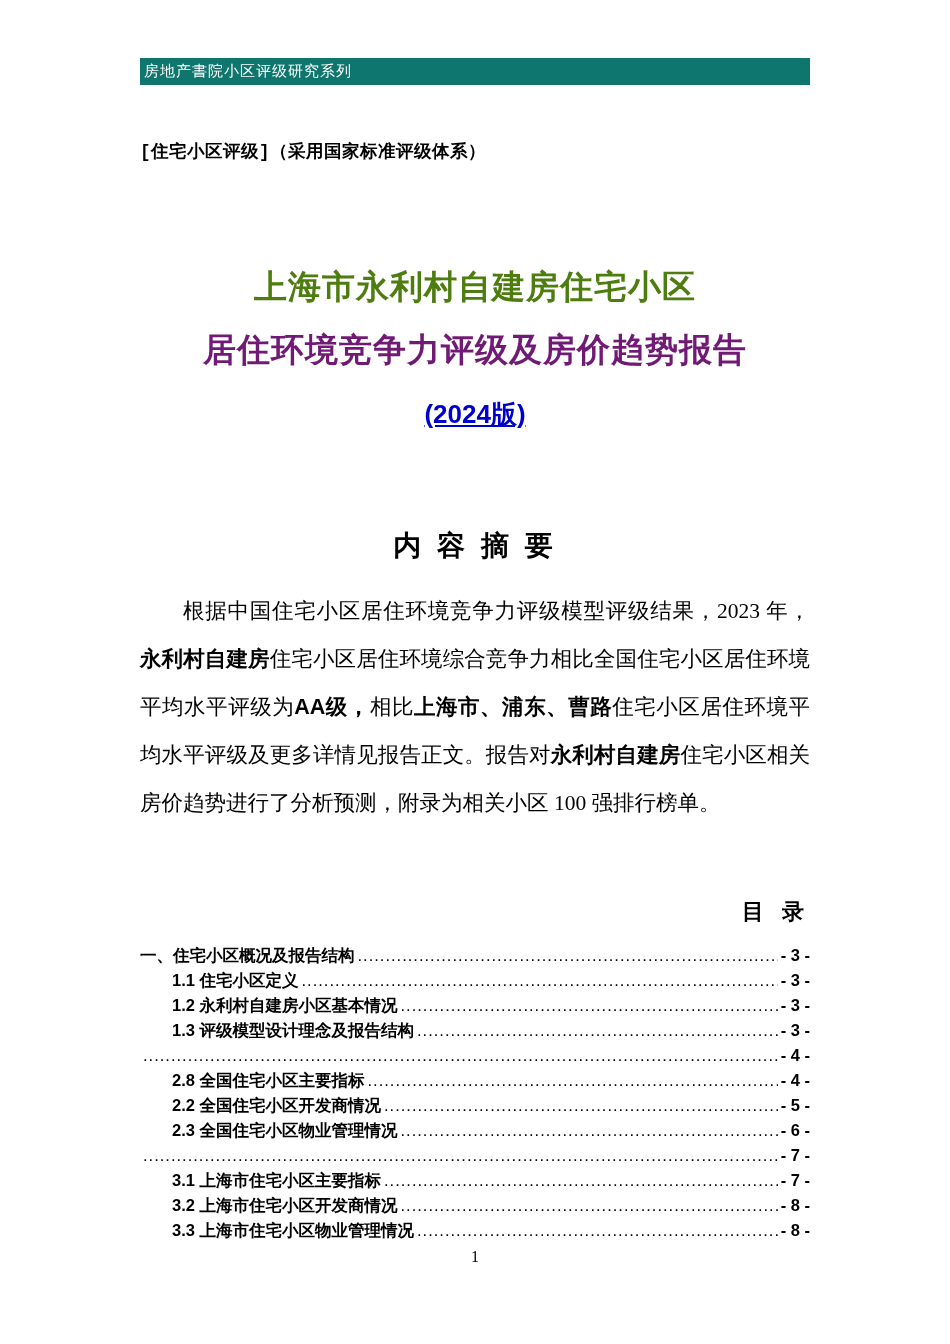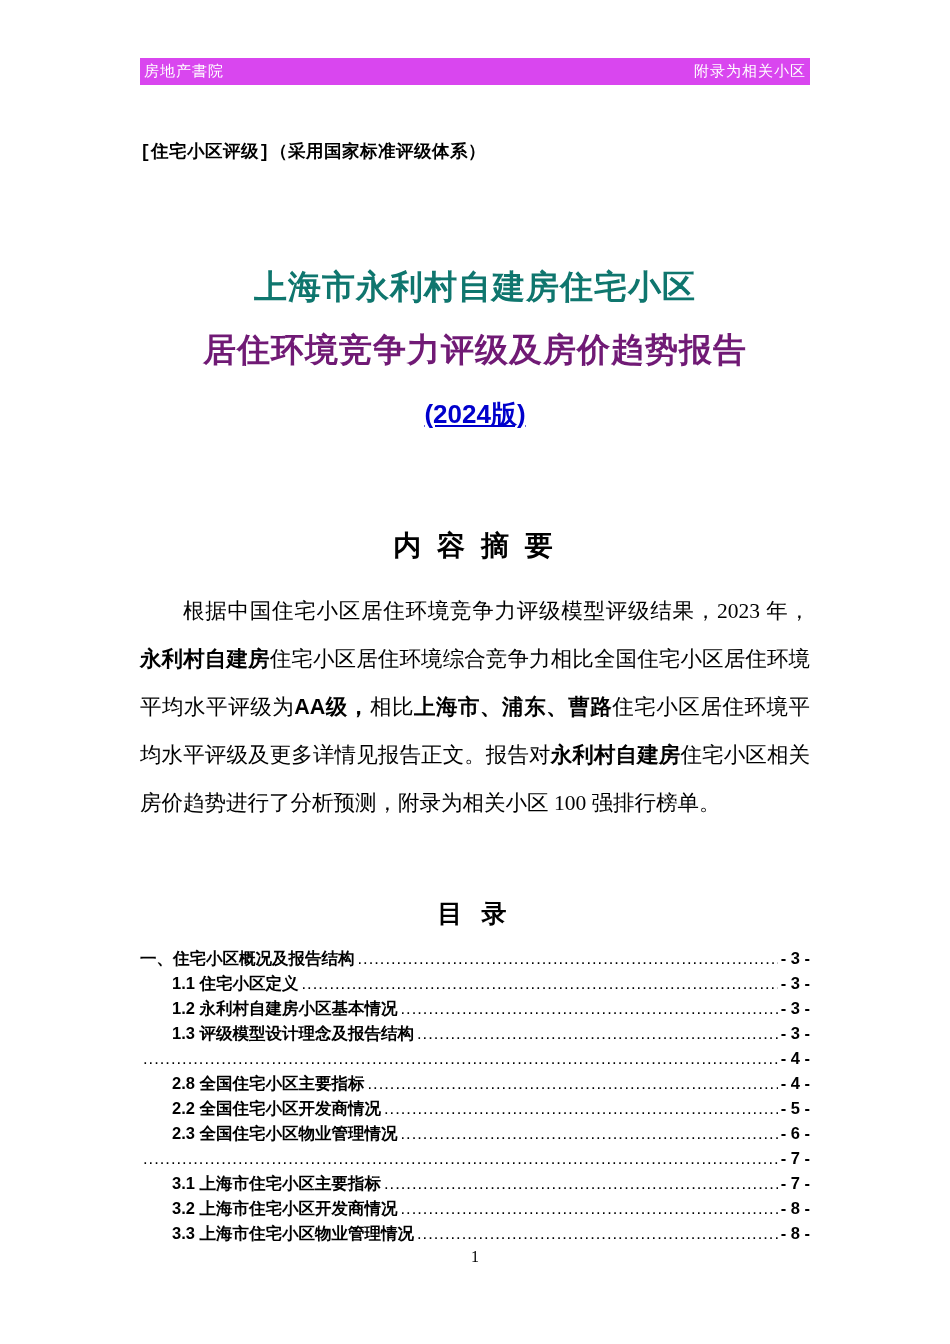--- a/index.html
+++ b/index.html
@@ -13,25 +13,24 @@
     overflow: hidden;
   }
   .page {
     width: 950px;
     height: 1344px;
     padding: 58px 140px 0 140px;
     position: relative;
   }
   
   .topbar {
-    background: #d946ef;
+    background: #0f766e;
     color: #ffffff;
     height: 27px;
     display: flex;
-    justify-content: space-between;
     align-items: center;
     padding: 0 4px 0 4px;
     font-family: "Liberation Sans", "DejaVu Sans", sans-serif;
     font-size: 15px;
     letter-spacing: 1px;
   }
   
   .tagline {
     margin-top: 54px;
     font-family: Liberation Mono, monospace;
@@ -75,24 +74,24 @@
     text-align: justify;
     text-indent: 2em;
   }
   .abstract .b {
     font-family: Liberation Sans, sans-serif;
     font-weight: bold;
   }
   
   .toc-heading {
     margin-top: 70px;
-    text-align: center;
-    font-family: "Liberation Sans", "DejaVu Sans", sans-serif;
-    font-weight: bold;
-    font-size: 25px;
+    text-align: right;
+    font-family: "Liberation Sans", "DejaVu Sans", sans-serif;
+    font-weight: bold;
+    font-size: 22px;
     letter-spacing: 6px;
   }
   .toc {
     margin-top: 16px;
     font-family: "Liberation Sans", "DejaVu Sans", sans-serif;
     font-weight: bold;
     font-size: 16.5px;
   }
   .toc-row {
     display: flex;
@@ -122,27 +121,27 @@
     font-size: 16px;
   }
 </style>
 </head>
 <body>
 
 <div class="page">
 
   <header class="topbar">
     <span>房地产書院</span>
-    <span>附录为相关小区</span>
+    <span>小区评级研究系列</span>
   </header>
 
   <div class="tagline">[住宅小区评级]（采用国家标准评级体系）</div>
 
   <div class="title-block">
-    <div class="title-line" style="color: #0f766e; text-align: center;">上海市永利村自建房住宅小区</div>
+    <div class="title-line" style="color: #4d7c0f; text-align: center;">上海市永利村自建房住宅小区</div>
     <div class="title-line" style="color: #701a75;">居住环境竞争力评级及房价趋势报告</div>
     <div class="title-edition" style="color: rgb(0, 0, 204);">(2024版)</div>
   </div>
 
   <h3 class="abstract-heading">内 容 摘 要</h3>
 
   <p class="abstract" id="abstract-para"><span>根据中国住宅小区居住环境竞争力评级模型评级结果，2023 年，</span><span class="b">永利村自建房</span><span>住宅小区居住环境综合竞争力相比全国住宅小区居住环境平均水平评级为</span><span class="b">AA级，</span><span>相比</span><span class="b">上海市、浦东、曹路</span><span>住宅小区居住环境平均水平评级及更多详情见报告正文。报告对</span><span class="b">永利村自建房</span><span>住宅小区相关房价趋势进行了分析预测，附录为相关小区 100 强排行榜单。</span></p>
 
   <h3 class="toc-heading">目 录</h3>
 

